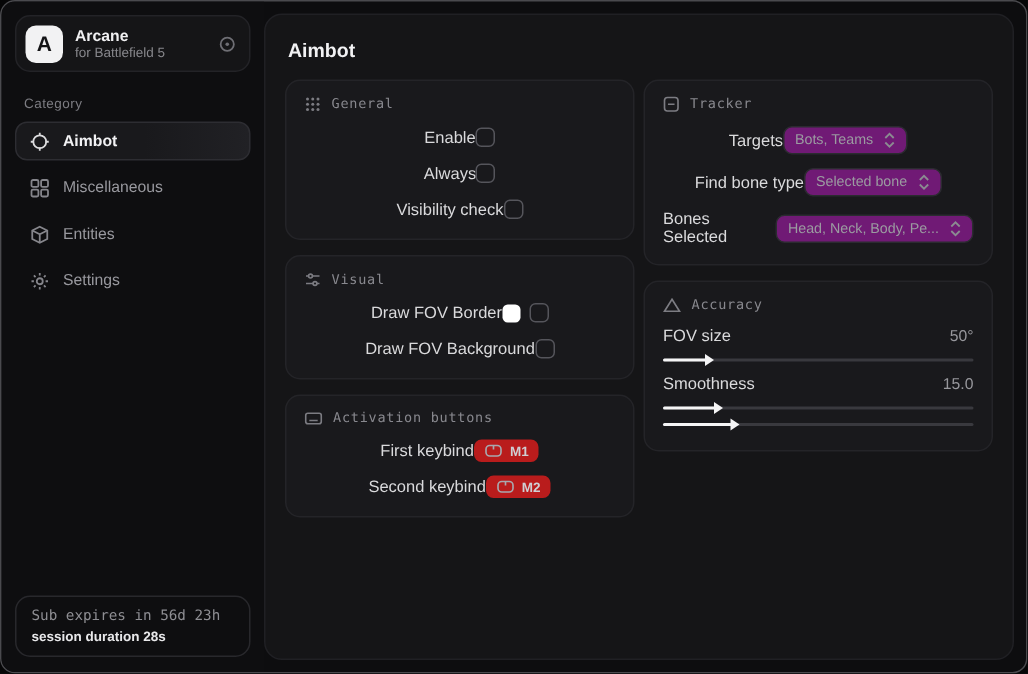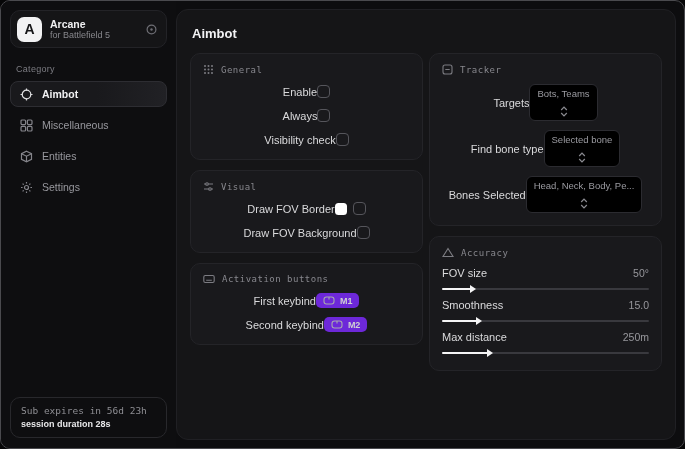--- a/index.html
+++ b/index.html
@@ -102,29 +102,29 @@
     width:13px; height:13px; border-radius:4px;
     border:1.5px solid #55555b; background:transparent; cursor:pointer;
   }
   .swatch {
     width:12px; height:12px; border-radius:3.5px;
     background:#ffffff; cursor:pointer;
   }
 
   .dd-btn {
     display:flex; align-items:center; gap:7px;
-    background:#000000; border:1px solid #2b2b30; border-radius:6px;
+    background:#701a75; border:1px solid #2b2b30; border-radius:6px;
     padding:3px 7px; cursor:pointer;
-    font-size:9.5px; color:#9b9ba1; white-space:nowrap;flex-direction:column;
+    font-size:9.5px; color:#9b9ba1; white-space:nowrap;
   }
   .dd-btn .di { display:flex; color:#8b8b91; }
 
   .key-badge {
     display:flex; align-items:center; gap:5px;
-    background:#6d28d9; border-radius:5px;
+    background:#b91c1c; border-radius:5px;
     padding:2.5px 7px; cursor:pointer;
     font-size:9px; font-weight:bold; color:#cfcfd3;
   }
   .key-badge .ki { display:flex; color:#a8a8ae; }
 
   .slider-group { margin-top:9px; }
   .sg-top { display:flex; justify-content:space-between; align-items:center; }
   .sg-label { font-size:11px; color:#dadadc; font-weight:500; }
   .sg-value { font-size:10.5px; color:#97979c; }
   .slider {
@@ -385,24 +385,20 @@
             <div class="sg-top">
               <span class="sg-label">Smoothness</span>
               <span class="sg-value">15.0</span>
             </div>
             <div class="slider">
               <div class="slider-fill" style="width: 17%;"></div>
             </div>
           </div>
 
           <div class="slider-group">
-            <div class="sg-top">
-              <span class="sg-label">Max distance</span>
-              <span class="sg-value">250m</span>
-            </div>
             <div class="slider">
               <div class="slider-fill" style="width: 22%;"></div>
             </div>
           </div>
         </section>
       </div>
     </div>
   </main>
 </div>
 

